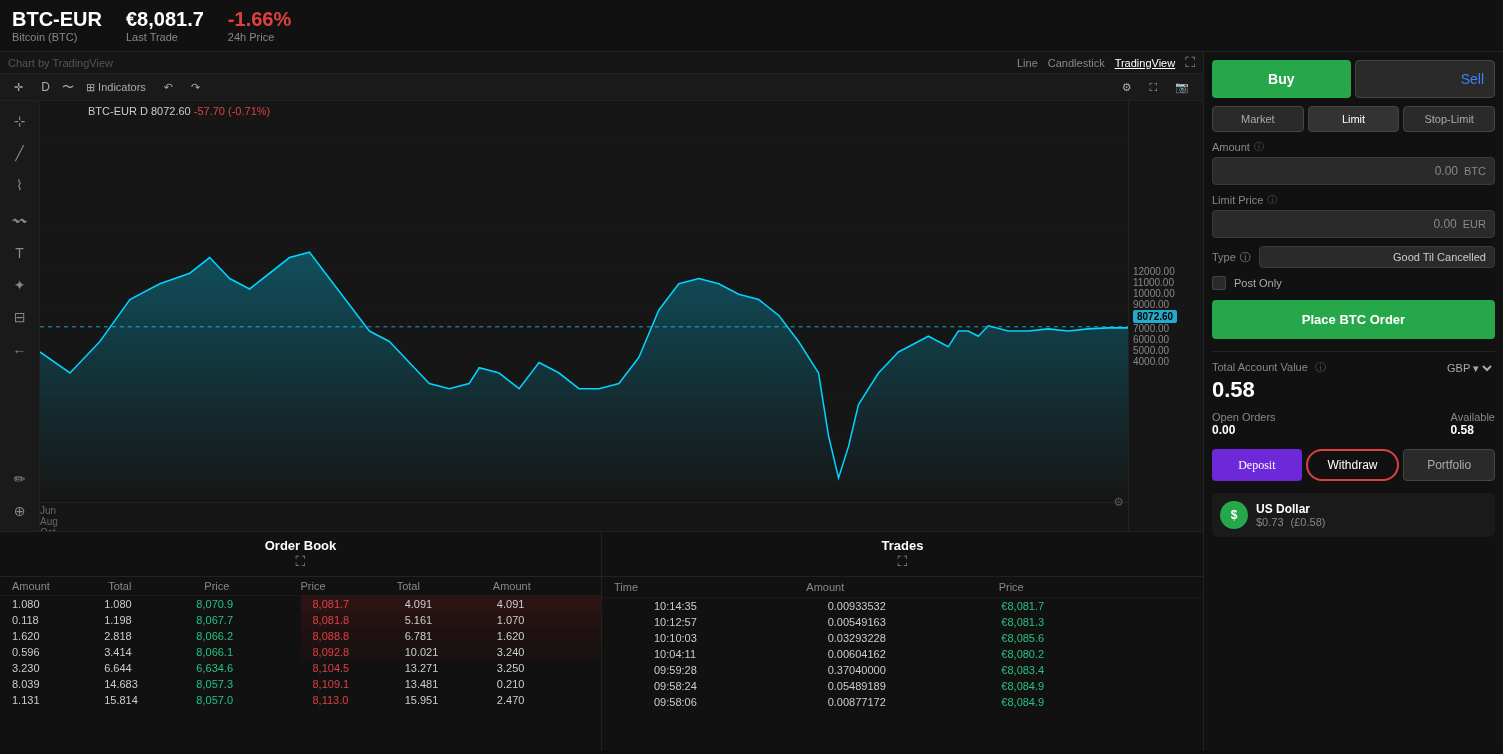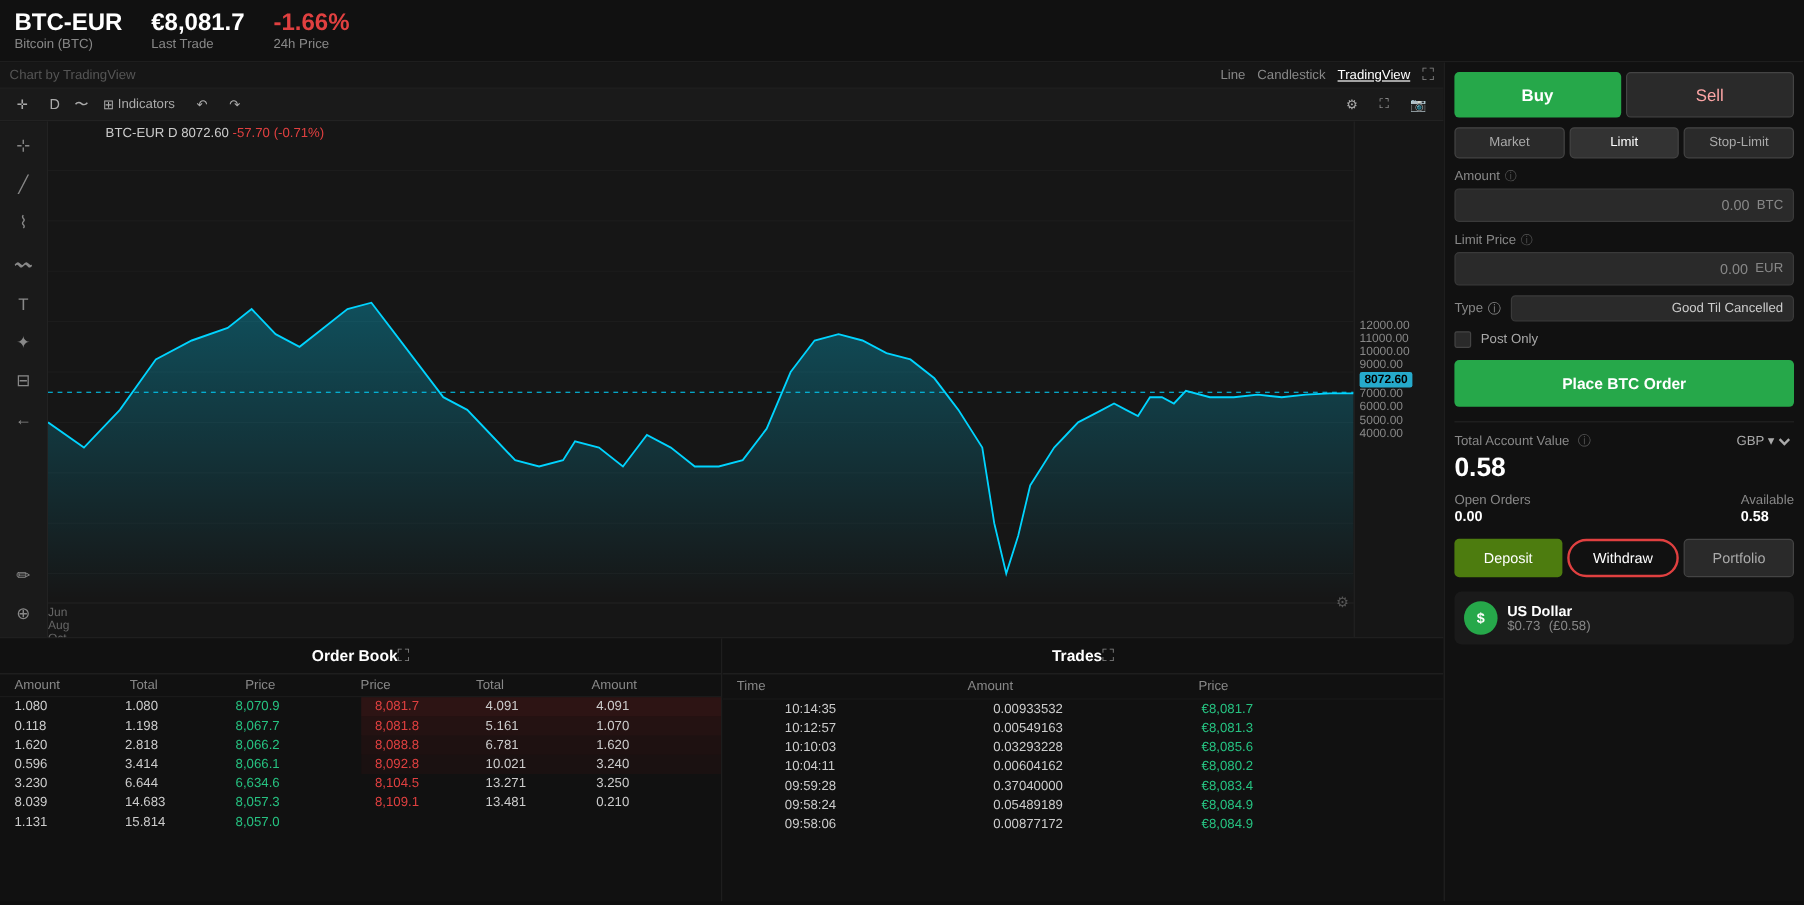--- a/index.html
+++ b/index.html
@@ -37,39 +37,39 @@
     #chart-svg { width: 100%; height: 100%; }
 
     
     #price-axis { width: 75px; background: #161616; border-left: 1px solid #222; display: flex; flex-direction: column; justify-content: center; padding: 8px 4px; font-size: 10px; color: #888; }
 
     
     #bottom-panels { display: flex; height: 220px; border-top: 1px solid #222; }
     #order-book { flex: 1; background: #111; border-right: 1px solid #222; overflow: hidden; }
     #trades-panel { flex: 1; background: #111; overflow: hidden; }
 
-    .panel-header { display: flex; align-items: center; justify-content: center; padding: 6px 12px; border-bottom: 1px solid #222; }
+    .panel-header { display: flex; align-items: center; justify-content: flex-start; padding: 6px 12px; border-bottom: 1px solid #222; flex-direction: column; }
     .panel-title { font-size: 13px; font-weight: bold; color: #fff; }
     .panel-expand { background: transparent; border: none; color: #888; cursor: pointer; font-size: 14px; }
     .ob-row { display: flex; padding: 2px 12px; font-size: 11px; }
     .ob-cell { flex: 1; }
     .ob-cell.price-ask { color: #e04040; }
 
     .trades-columns { display: flex; padding: 4px 12px; color: #888; font-size: 11px; border-bottom: 1px solid #1a1a1a; }
     .trades-row { display: flex; padding: 2px 28px; font-size: 11px; margin-left: 24px; }
     .trades-cell { flex: 1; }
     .trades-cell.green { color: #26c281; }
 
     
     #right-panel { width: 300px; background: #111; border-left: 1px solid #222; display: flex; flex-direction: column; padding: 0; overflow-y: auto; }
 
     
     #buy-sell-tabs { display: flex; margin: 8px; gap: 4px; }
     #buy-sell-tabs .buy-btn { flex: 1; background: #26a84a; color: #fff; border: none; padding: 10px; font-size: 14px; font-weight: bold; border-radius: 4px; cursor: pointer; }
-    #buy-sell-tabs .sell-btn { flex: 1; background: #2a2a2a; color: #fca5a5; border: 1px solid #444; padding: 10px; font-size: 14px; border-radius: 4px; cursor: pointer; }
+    #buy-sell-tabs .sell-btn { flex: 1; background: #2a2a2a; color: #3b82f6; border: 1px solid #444; padding: 10px; font-size: 14px; border-radius: 4px; cursor: pointer; text-align: right; }
 
     
     #order-type-tabs { display: flex; margin: 0 8px 8px; gap: 4px; }
     #order-type-tabs .ot-btn { flex: 1; background: #2a2a2a; color: #aaa; border: 1px solid #444; padding: 6px; font-size: 11px; border-radius: 4px; cursor: pointer; }
     #order-type-tabs .ot-btn.active { background: #333; color: #fff; }
 
     
     .form-row { margin: 0 8px 8px; }
     .form-label { color: #888; font-size: 11px; margin-bottom: 3px; display: flex; align-items: center; gap: 4px; }
     .form-label .info-icon { color: #555; font-size: 10px; }
@@ -93,21 +93,21 @@
     .account-section { margin: 0 8px 8px; padding-top: 8px; border-top: 1px solid #222; }
     .account-label { color: #888; font-size: 11px; display: flex; align-items: center; justify-content: space-between; }
     .account-value { font-size: 22px; font-weight: bold; color: #fff; margin: 2px 0 8px; }
     .account-sub { display: flex; justify-content: space-between; margin-bottom: 4px; }
     .account-sub-label { color: #888; font-size: 11px; }
     .account-sub-val { color: #fff; font-size: 12px; font-weight: bold; }
 
     
     .action-btns { display: flex; gap: 4px; margin: 0 8px 12px; }
     .action-btn { flex: 1; padding: 7px; font-size: 12px; border-radius: 4px; border: 1px solid #444; cursor: pointer; }
-    .action-btn.deposit { background: #4d7c0f; color: #fff; border: none; }
+    .action-btn.deposit { background: #6d28d9; color: #fff; border: none; font-family: Liberation Serif, serif; }
     .action-btn.withdraw { background: transparent; color: #fff; border: 2px solid #e04040; }
     .action-btn.portfolio { background: #2a2a2a; color: #aaa; }
 
     
     .currency-row { display: flex; align-items: center; gap: 8px; margin: 0 8px 8px; padding: 8px; background: #1a1a1a; border-radius: 6px; }
     .currency-icon { width: 28px; height: 28px; background: #26a84a; border-radius: 50%; display: flex; align-items: center; justify-content: center; color: #fff; font-size: 12px; font-weight: bold; }
     .currency-name { color: #fff; font-size: 12px; font-weight: bold; }
     .currency-amount { color: #888; font-size: 11px; }
 
     
@@ -327,20 +327,25 @@
             <div class="ob-row">
                 <span class="ob-cell price-ask">8,104.5</span>
                 <span class="ob-cell">13.271</span>
                 <span class="ob-cell">3.250</span>
               </div>
             <div class="ob-row">
                 <span class="ob-cell price-ask">8,109.1</span>
                 <span class="ob-cell">13.481</span>
                 <span class="ob-cell">0.210</span>
               </div>
+            <div class="ob-row">
+                <span class="ob-cell price-ask">8,113.0</span>
+                <span class="ob-cell">15.951</span>
+                <span class="ob-cell">2.470</span>
+              </div>
           </div>
         </div>
       </div>
 
       <div id="trades-panel">
         <div class="panel-header">
           <span class="panel-title">Trades</span>
           <button class="panel-expand">⛶</button>
         </div>
         <div class="trades-columns">

